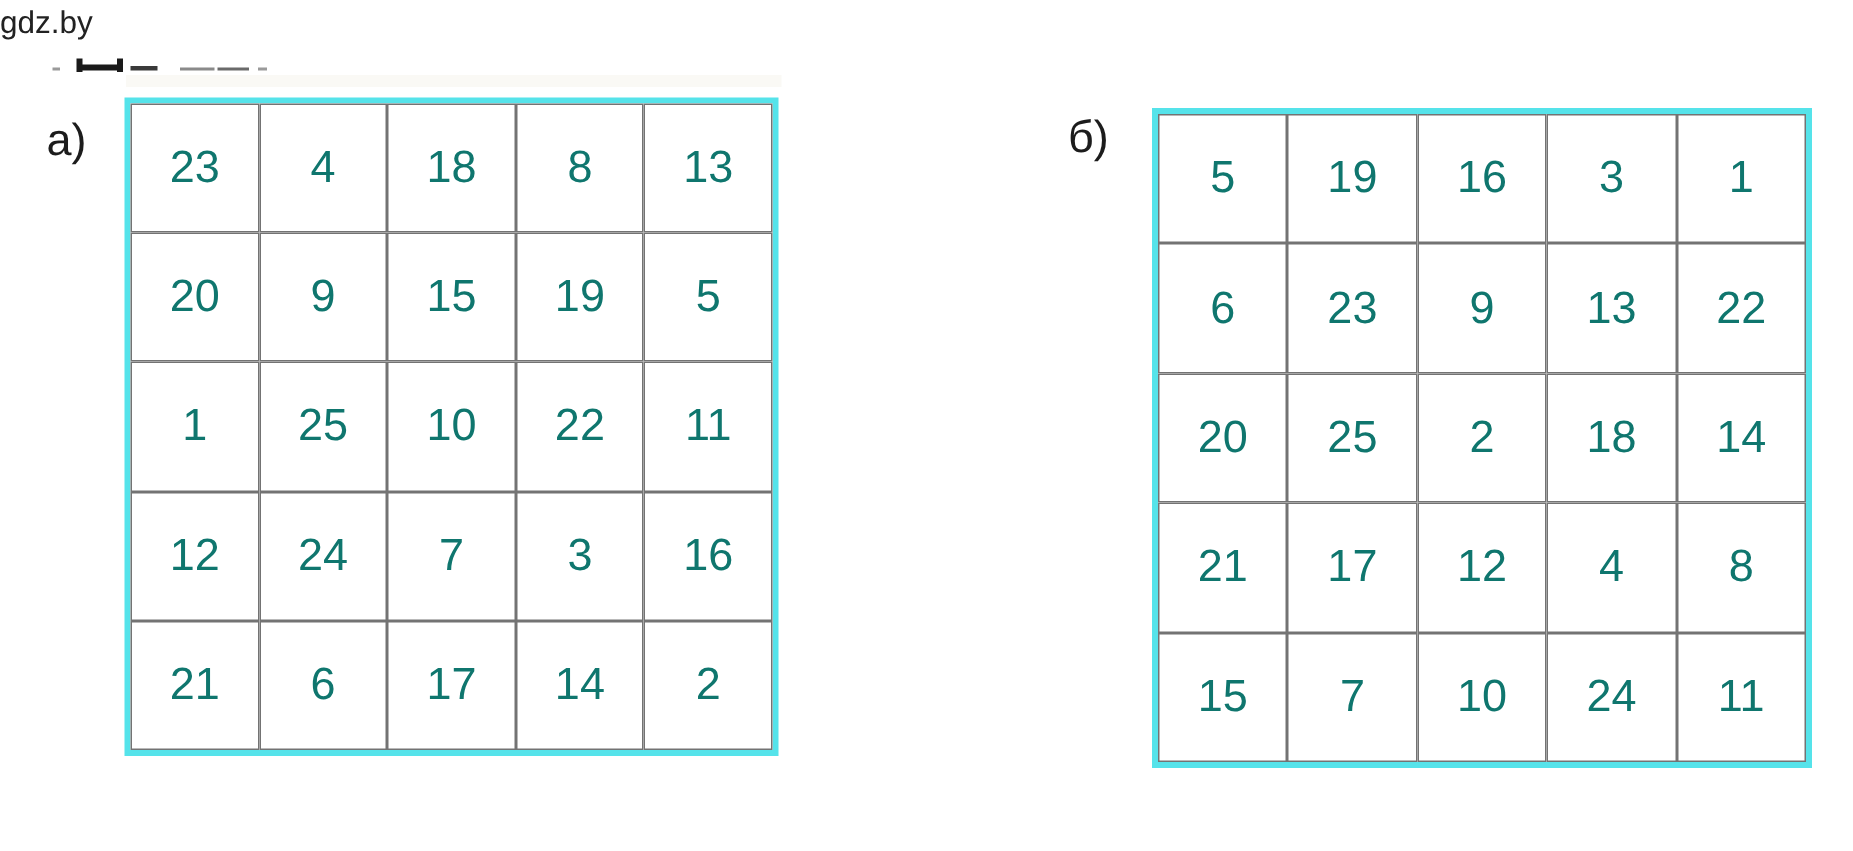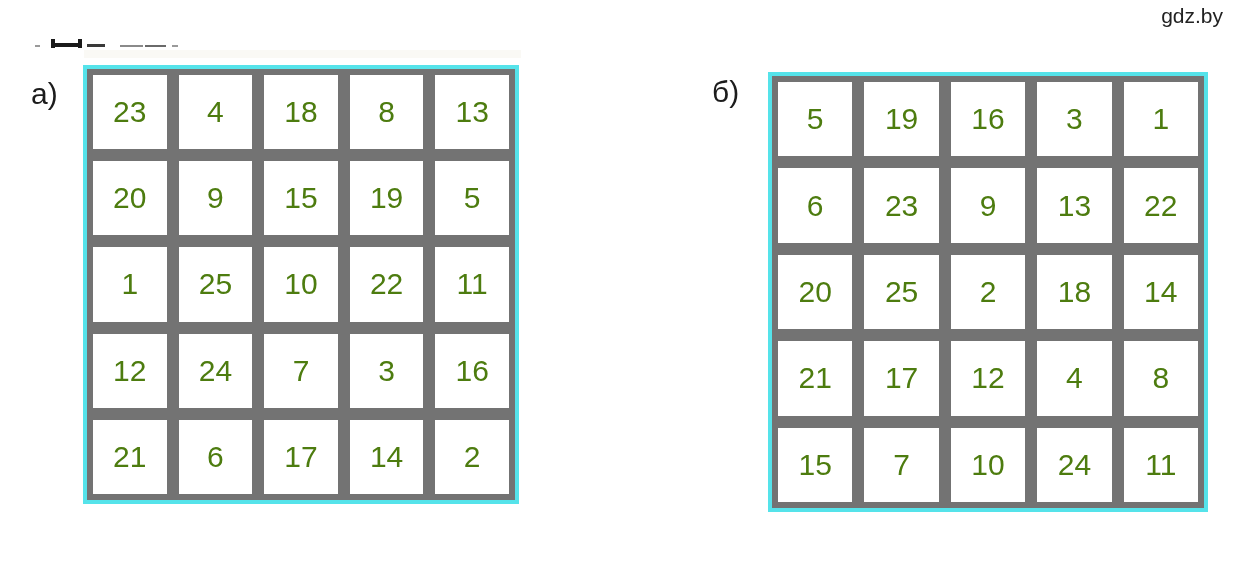--- a/index.html
+++ b/index.html
@@ -5,22 +5,22 @@
   * { margin: 0; padding: 0; box-sizing: border-box; }
   html, body {
     width: 1235px; height: 567px;
     background: #ffffff;
     font-family: "Liberation Sans", sans-serif;
     overflow: hidden;
   }
   .page { position: relative; width: 1235px; height: 567px; background: #ffffff; }
 
   .watermark {
-    position: absolute; left: 0; right: 12px;
-    text-align: right; color: #222222;
+    position: absolute; left: 0; right: 0;
+    text-align: left; color: #222222;
   }
   .watermark.top { top: 4px; font-size: 21px; }
   .watermark.bottom { top: 531px; font-size: 23px; color: #2b2b2b; }
 
   
   .fragments { position: absolute; top: 39px; left: 35px; width: 150px; height: 10px; }
   .fragments span { position: absolute; background: #1a1a1a; }
   .frag-dot   { left: 0;   top: 6px; width: 5px;  height: 2px; background: #9a9a9a !important; }
   .frag-bar1  { left: 16px; top: 0;   width: 4px;  height: 9px; }
   .frag-horiz { left: 19px; top: 4px; width: 24px; height: 4px; }
@@ -47,23 +47,23 @@
     display: grid;
     grid-template-columns: repeat(5, 1fr);
     grid-template-rows: repeat(5, 1fr);
     border: 4px solid #55e3ea;
     background: #ffffff;
   }
   .grid-a { left: 83px; top: 65px; width: 436px; height: 439px; }
   .grid-b { left: 768px; top: 72px; width: 440px; height: 440px; }
 
   .cell {
-    border: 6px solid #737373;
+    border: 1px solid #737373;
     display: flex; align-items: center; justify-content: center;
-    font-size: 30px; color: #4d7c0f;
+    font-size: 30px; color: #0f766e;
     background: #ffffff;
   }
 </style>
 </head>
 <body>
 
 <div class="page">
 
   <div class="watermark top">gdz.by</div>
 

